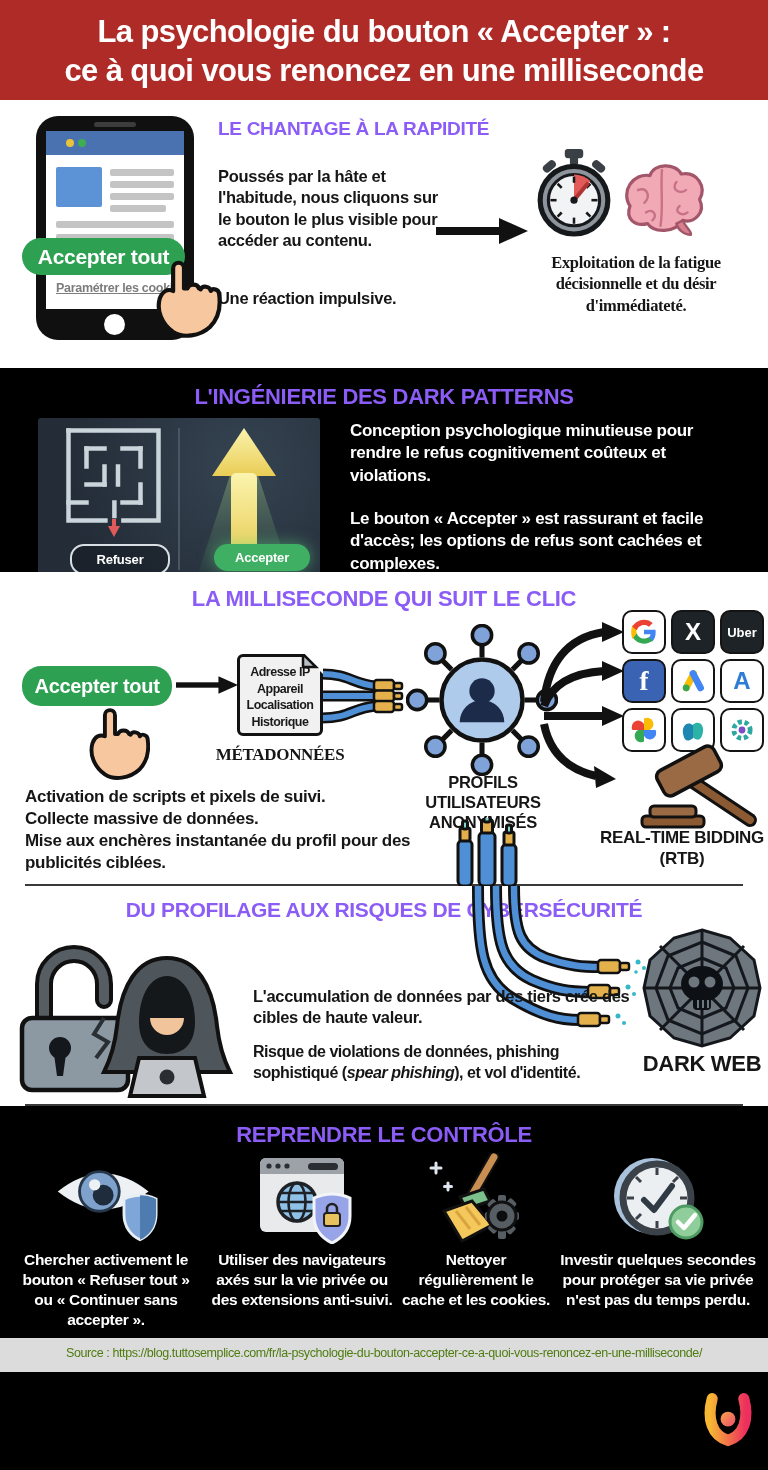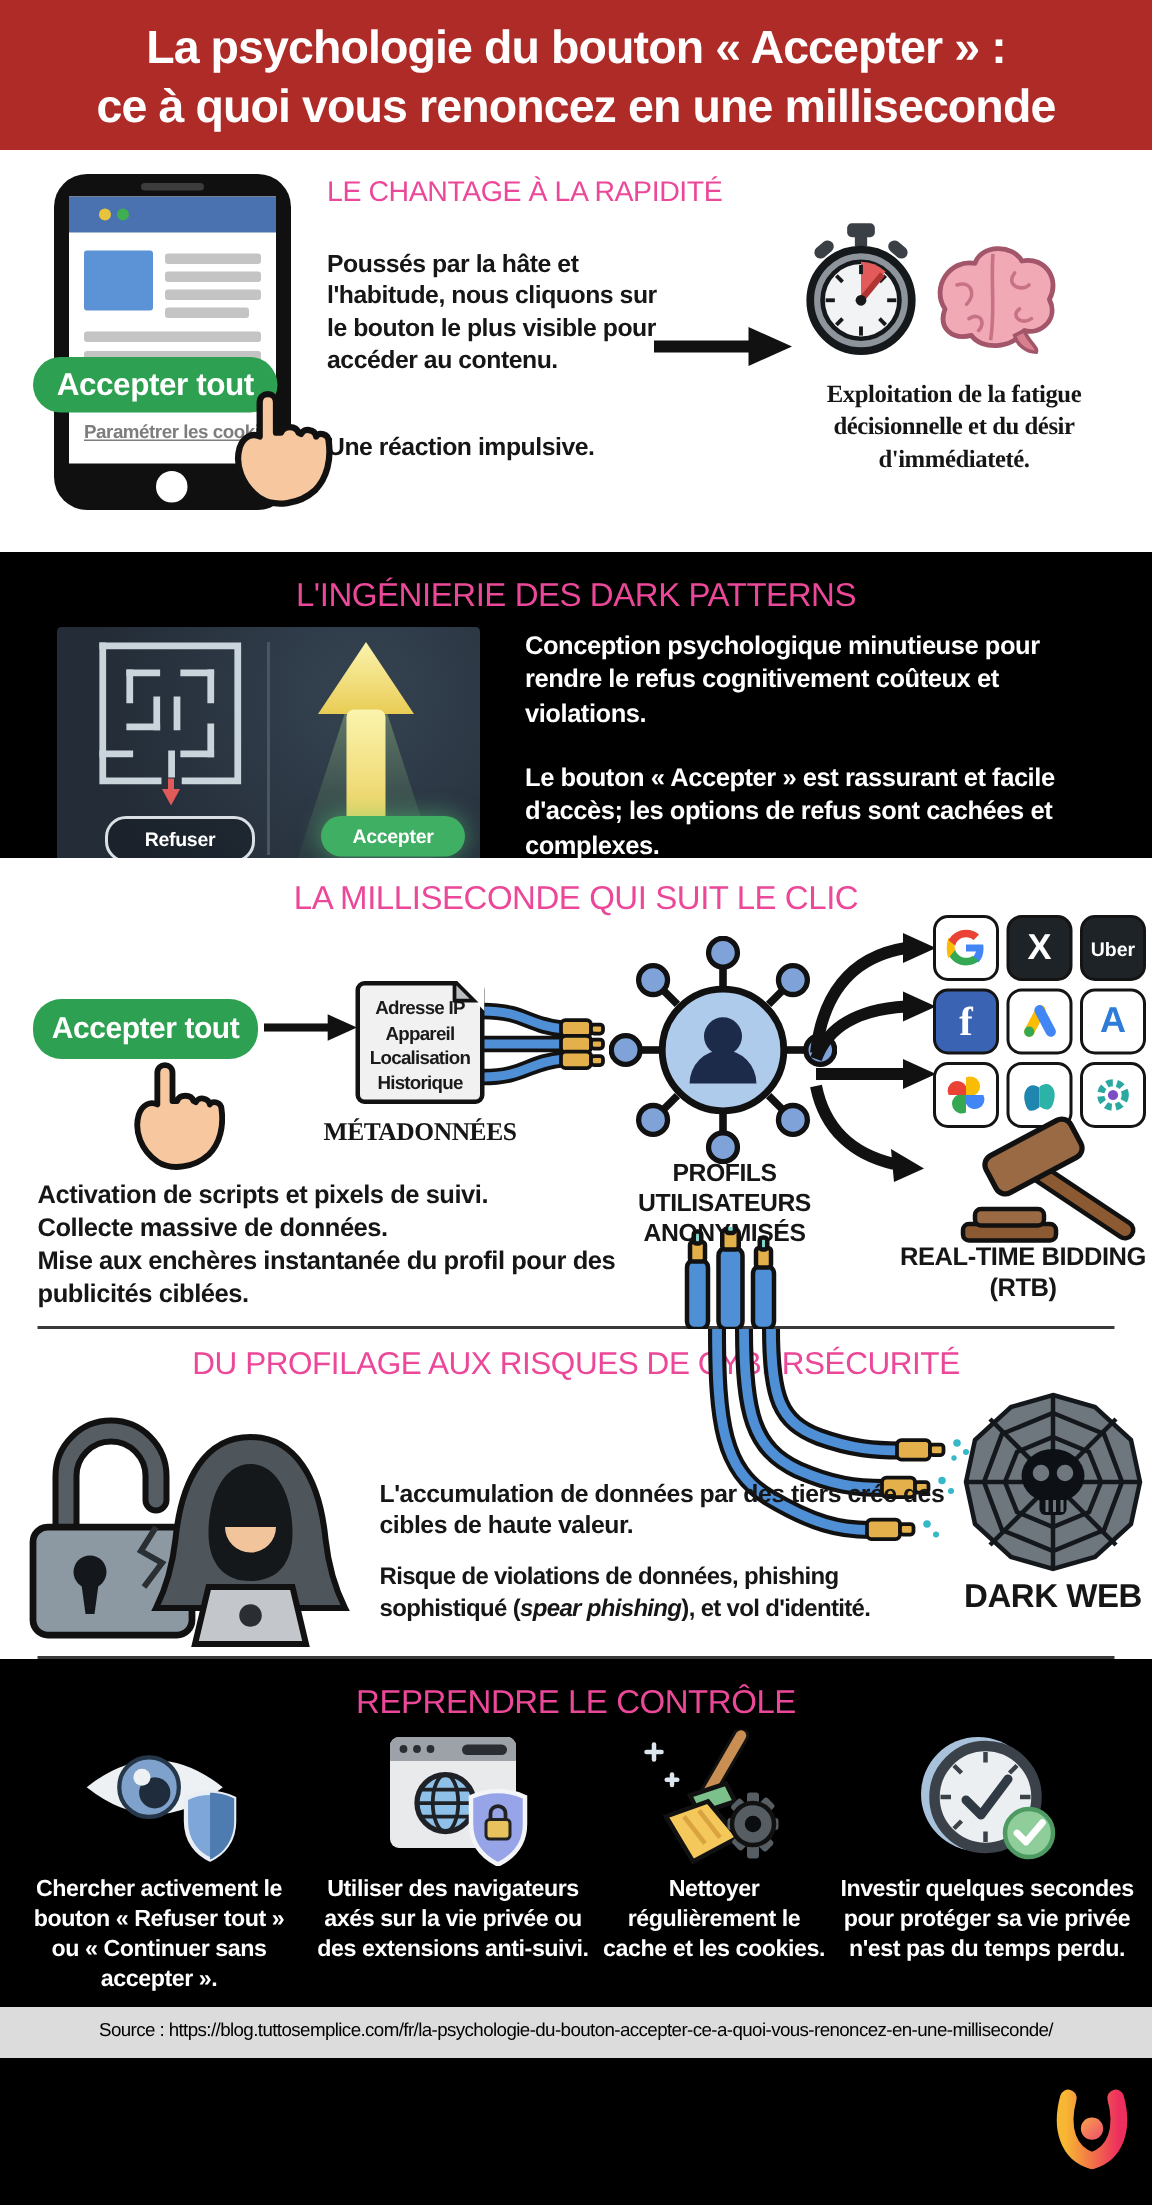--- a/index.html
+++ b/index.html
@@ -11,21 +11,21 @@
     text-align:center;font-weight:bold;font-size:31px;letter-spacing:-0.6px;line-height:1.26;padding-top:12px;box-sizing:border-box;}
   
   .sec{position:absolute;left:0;width:768px;}
   .s1{top:100px;height:252px;background:#fff;}
   .s2{top:336px;height:220px;background:#000;margin-top:32px;}
   .s3{top:572px;height:314px;background:#fff;}
   .s4{top:886px;height:220px;background:#fff;}
   .s5{top:1106px;height:232px;background:#000;}
   .srcbar{top:1338px;height:34px;background:#DCDCDC;}
   .blackfoot{top:1372px;height:98px;background:#000;}
-  .sec-title{position:absolute;font-weight:normal;color:#ec4899;letter-spacing:-0.3px;}
+  .sec-title{position:absolute;font-weight:bold;color:#8b5cf6;letter-spacing:-0.3px;}
   .divline{position:absolute;left:25px;right:25px;bottom:0;height:2px;background:#3a3a3a;z-index:1;}
   .body-txt{color:#161616;font-weight:bold;letter-spacing:-0.3px;line-height:1.3;}
   .wht-txt{color:#fff;font-weight:bold;letter-spacing:-0.3px;line-height:1.32;}
   
   .phone{position:absolute;left:36px;top:16px;width:158px;height:224px;background:#101010;border-radius:22px;}
   .phone-speaker{position:absolute;left:58px;top:6px;width:42px;height:5px;border-radius:3px;background:#3c3c3c;}
   .phone-screen{position:absolute;left:10px;top:15px;width:138px;height:178px;background:#fff;overflow:hidden;}
   .browser-bar{position:absolute;left:0;top:0;width:138px;height:24px;background:#4A72B0;}
   .dot{position:absolute;top:8px;width:8px;height:8px;border-radius:50%;}
   .img-block{position:absolute;left:10px;top:36px;width:46px;height:40px;background:#5B93D6;border-radius:2px;}
@@ -48,21 +48,21 @@
   .tile{position:absolute;width:44px;height:44px;border:2.5px solid #141414;border-radius:10px;background:#fff;
     box-sizing:border-box;display:flex;align-items:center;justify-content:center;overflow:hidden;}
   .tile.dark{background:#1E2328;}
   .tile.fb{background:#3B63B4;}
   .grid-lbl{color:#fff;font-weight:bold;}
   
   .s5col{position:absolute;top:44px;}
   .s5icon{position:absolute;left:0;right:0;top:0;height:98px;display:flex;align-items:center;justify-content:center;}
   .s5txt{position:absolute;left:0;right:0;top:100px;color:#fff;font-weight:bold;font-size:15.5px;
     letter-spacing:-0.3px;line-height:1.3;text-align:center;}
-  .src-txt{position:absolute;left:0;right:0;top:8px;text-align:center;color:#000000;font-size:12.5px;letter-spacing:-0.4px;}
+  .src-txt{position:absolute;left:0;right:0;top:8px;text-align:center;color:#4d7c0f;font-size:12.5px;letter-spacing:-0.4px;}
 </style>
 </head>
 <body>
 
 <div class="canvas">
 
   <div class="hdr">
     <div>La psychologie du bouton « Accepter » :</div>
     <div>ce à quoi vous renoncez en une milliseconde</div>
   </div>

